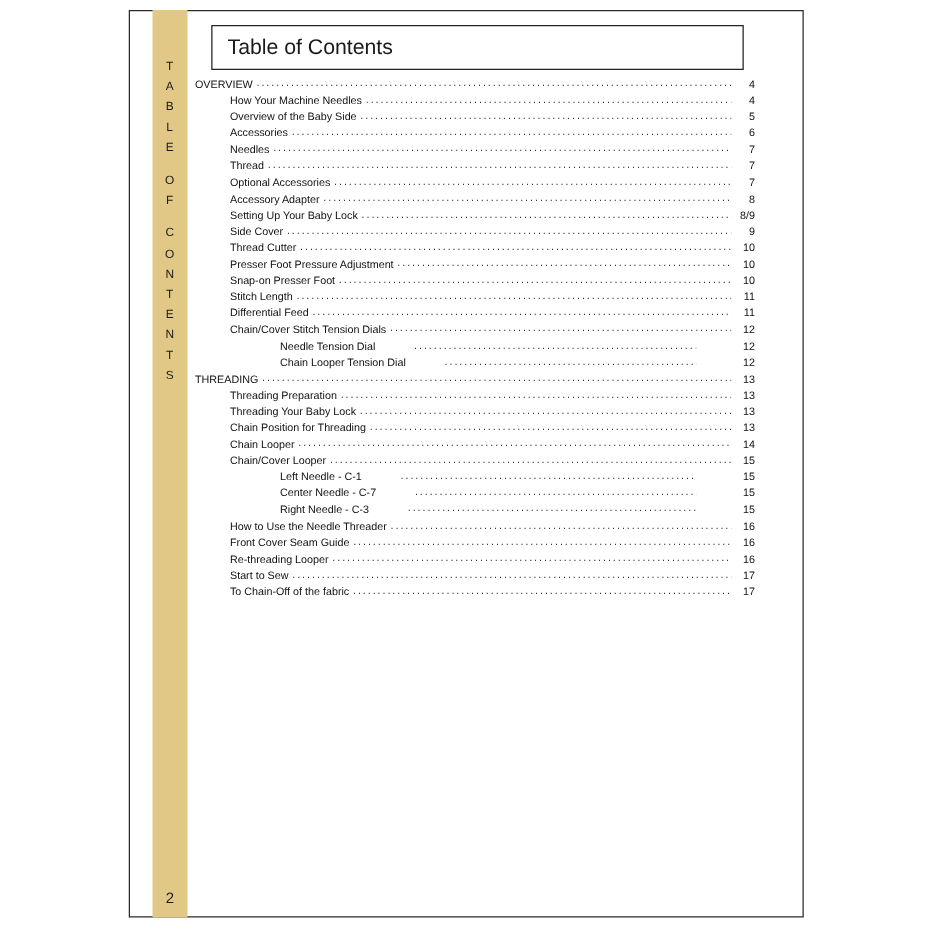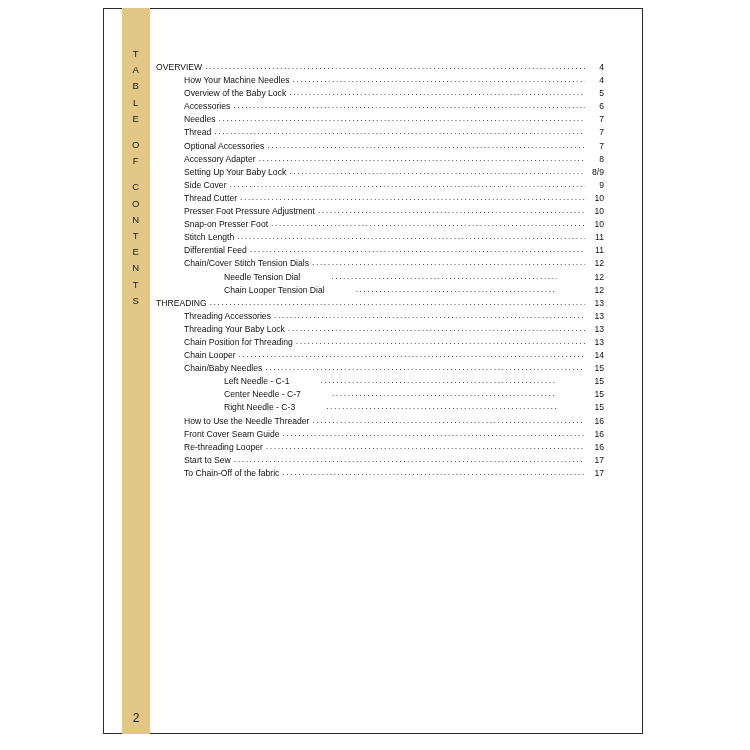--- a/index.html
+++ b/index.html
@@ -126,34 +126,37 @@
       <div class="tab-letter">O</div>
       <div class="tab-letter">N</div>
       <div class="tab-letter">T</div>
       <div class="tab-letter">E</div>
       <div class="tab-letter">N</div>
       <div class="tab-letter">T</div>
       <div class="tab-letter">S</div>
     </div>
   <div class="page-number">2</div>
 
+  <div class="title-box">
+    <span class="title-text">Table of Contents</span>
+  </div>
 
   <div class="toc" id="toc-list">
       <div class="toc-row lvl-0 section-head">
         <span class="label">OVERVIEW</span>
         <span class="dots">........................................................................................................................................................................................................</span>
         <span class="pageno">4</span>
       </div>
       <div class="toc-row lvl-1">
         <span class="label">How Your Machine Needles</span>
         <span class="dots">........................................................................................................................................................................................................</span>
         <span class="pageno">4</span>
       </div>
       <div class="toc-row lvl-1">
-        <span class="label">Overview of the Baby Lock</span>
+        <span class="label">Overview of the Baby Side</span>
         <span class="dots">........................................................................................................................................................................................................</span>
         <span class="pageno">5</span>
       </div>
       <div class="toc-row lvl-1">
         <span class="label">Accessories</span>
         <span class="dots">........................................................................................................................................................................................................</span>
         <span class="pageno">6</span>
       </div>
       <div class="toc-row lvl-1">
         <span class="label">Needles</span>
@@ -224,41 +227,41 @@
         <span class="label">Chain Looper Tension Dial</span>
         <span class="dots">........................................................................................................................................................................................................</span>
         <span class="pageno">12</span>
       </div>
       <div class="toc-row lvl-0 section-head">
         <span class="label">THREADING</span>
         <span class="dots">........................................................................................................................................................................................................</span>
         <span class="pageno">13</span>
       </div>
       <div class="toc-row lvl-1">
-        <span class="label">Threading Accessories</span>
+        <span class="label">Threading Preparation</span>
         <span class="dots">........................................................................................................................................................................................................</span>
         <span class="pageno">13</span>
       </div>
       <div class="toc-row lvl-1">
         <span class="label">Threading Your Baby Lock</span>
         <span class="dots">........................................................................................................................................................................................................</span>
         <span class="pageno">13</span>
       </div>
       <div class="toc-row lvl-1">
         <span class="label">Chain Position for Threading</span>
         <span class="dots">........................................................................................................................................................................................................</span>
         <span class="pageno">13</span>
       </div>
       <div class="toc-row lvl-1">
         <span class="label">Chain Looper</span>
         <span class="dots">........................................................................................................................................................................................................</span>
         <span class="pageno">14</span>
       </div>
       <div class="toc-row lvl-1">
-        <span class="label">Chain/Baby Needles</span>
+        <span class="label">Chain/Cover Looper</span>
         <span class="dots">........................................................................................................................................................................................................</span>
         <span class="pageno">15</span>
       </div>
       <div class="toc-row lvl-2">
         <span class="label">Left Needle - C-1</span>
         <span class="dots">........................................................................................................................................................................................................</span>
         <span class="pageno">15</span>
       </div>
       <div class="toc-row lvl-2">
         <span class="label">Center Needle - C-7</span>

